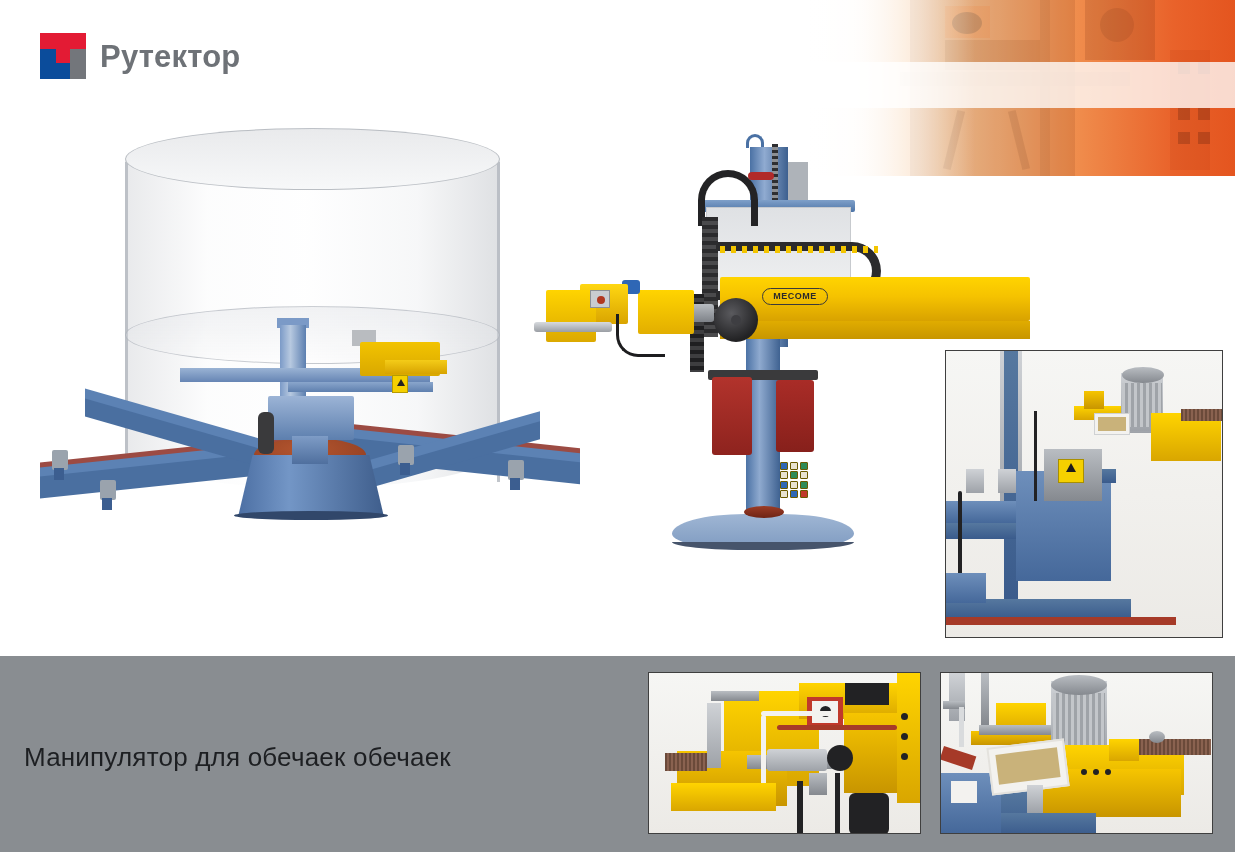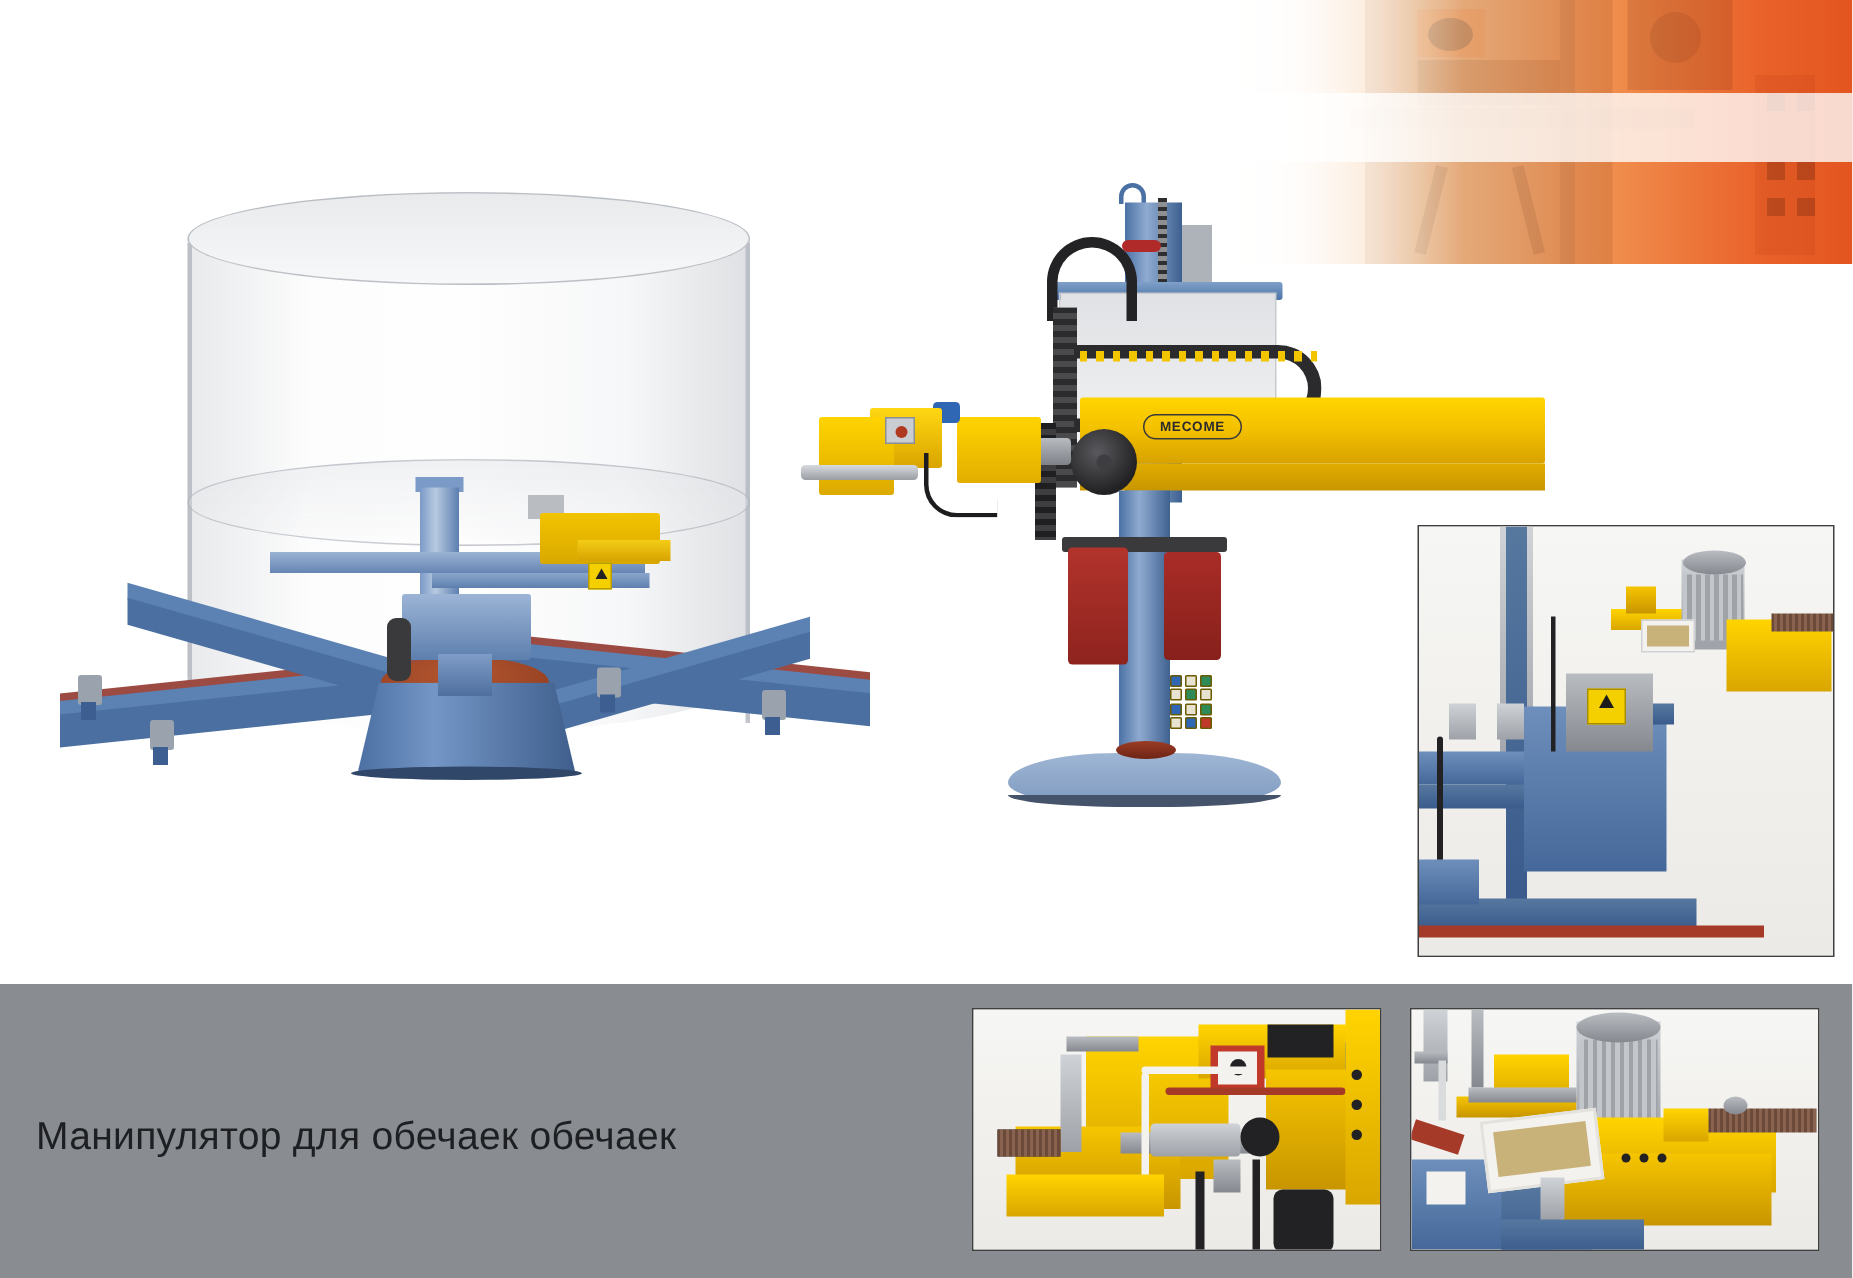--- a/index.html
+++ b/index.html
@@ -85,21 +85,21 @@
      background:linear-gradient(to bottom,#F2C300,#D9A800);border-radius:2px;}
   .mini-yellow2{position:absolute;left:355px;top:240px;width:62px;height:14px;
      background:linear-gradient(to bottom,#F4CC18,#D7A300);}
   .mini-gray{position:absolute;left:322px;top:210px;width:24px;height:16px;background:#b9bcc0;}
   .warn-left{position:absolute;left:362px;top:255px;width:16px;height:18px;
      background:#F5D000;border:1px solid #b89b00;box-sizing:border-box;}
   .warn-left:after{content:"";position:absolute;left:4px;top:3px;border-left:4px solid transparent;
      border-right:4px solid transparent;border-bottom:7px solid #222;}
 
   
-  .render-center{position:absolute;left:520px;top:0px;width:430px;height:470px;}
+  .render-center{position:absolute;left:520px;top:12px;width:430px;height:470px;}
   .c-mast-in{position:absolute;left:230px;top:25px;width:38px;height:200px;
       background:linear-gradient(to right,#4A71A4,#90ABD1 38%,#3D608F);}
   .c-rack{position:absolute;left:252px;top:22px;width:6px;height:215px;
       background:repeating-linear-gradient(to bottom,#2e2e30 0 3px,#8d8f92 3px 6px);}
   .c-hook{position:absolute;left:226px;top:12px;width:18px;height:14px;border:3px solid #4A71A4;
       border-bottom:none;border-radius:9px 9px 0 0;box-sizing:border-box;}
   .c-box-top{position:absolute;left:268px;top:40px;width:20px;height:55px;background:#aeb3b9;}
   .c-blue-small{position:absolute;left:272px;top:90px;width:14px;height:24px;background:#2F67B5;}
   .c-cabinet{position:absolute;left:186px;top:85px;width:145px;height:105px;
       background:linear-gradient(to bottom,#dfe1e4,#f2f3f4);border:1px solid #c7cace;box-sizing:border-box;}
@@ -184,20 +184,30 @@
 
   
   .caption-band{position:absolute;left:0;top:656px;width:1235px;height:196px;background:#898D91;}
   .caption-text{position:absolute;left:24px;top:742px;font-size:26px;color:#1d1f22;letter-spacing:.2px;}
 </style>
 </head>
 <body>
 
 <div class="slide">
 
+  <div class="logo-block">
+    <div class="logo-mark">
+      <span class="q lm-red-top"></span>
+      <span class="q lm-red-stem"></span>
+      <span class="q lm-blue"></span>
+      <span class="q lm-blue2"></span>
+      <span class="q lm-gray"></span>
+    </div>
+    <div class="logo-word">Рутектор</div>
+  </div>
 
   <div class="banner">
     <div class="banner-bg"></div>
     <div class="banner-photo">
       <span class="bp" style="left:110px;top:0;width:165px;height:176px;opacity:.45;"></span>
       <span class="bp light" style="left:145px;top:6px;width:45px;height:32px;"></span>
       <span class="bp dark" style="left:152px;top:12px;width:30px;height:22px;border-radius:50%;"></span>
       <span class="bp" style="left:145px;top:40px;width:95px;height:30px;opacity:.6;"></span>
       <span class="bp dark" style="left:240px;top:0;width:10px;height:176px;opacity:.35;"></span>
       <span class="bp" style="left:285px;top:0;width:70px;height:60px;opacity:.55;"></span>

